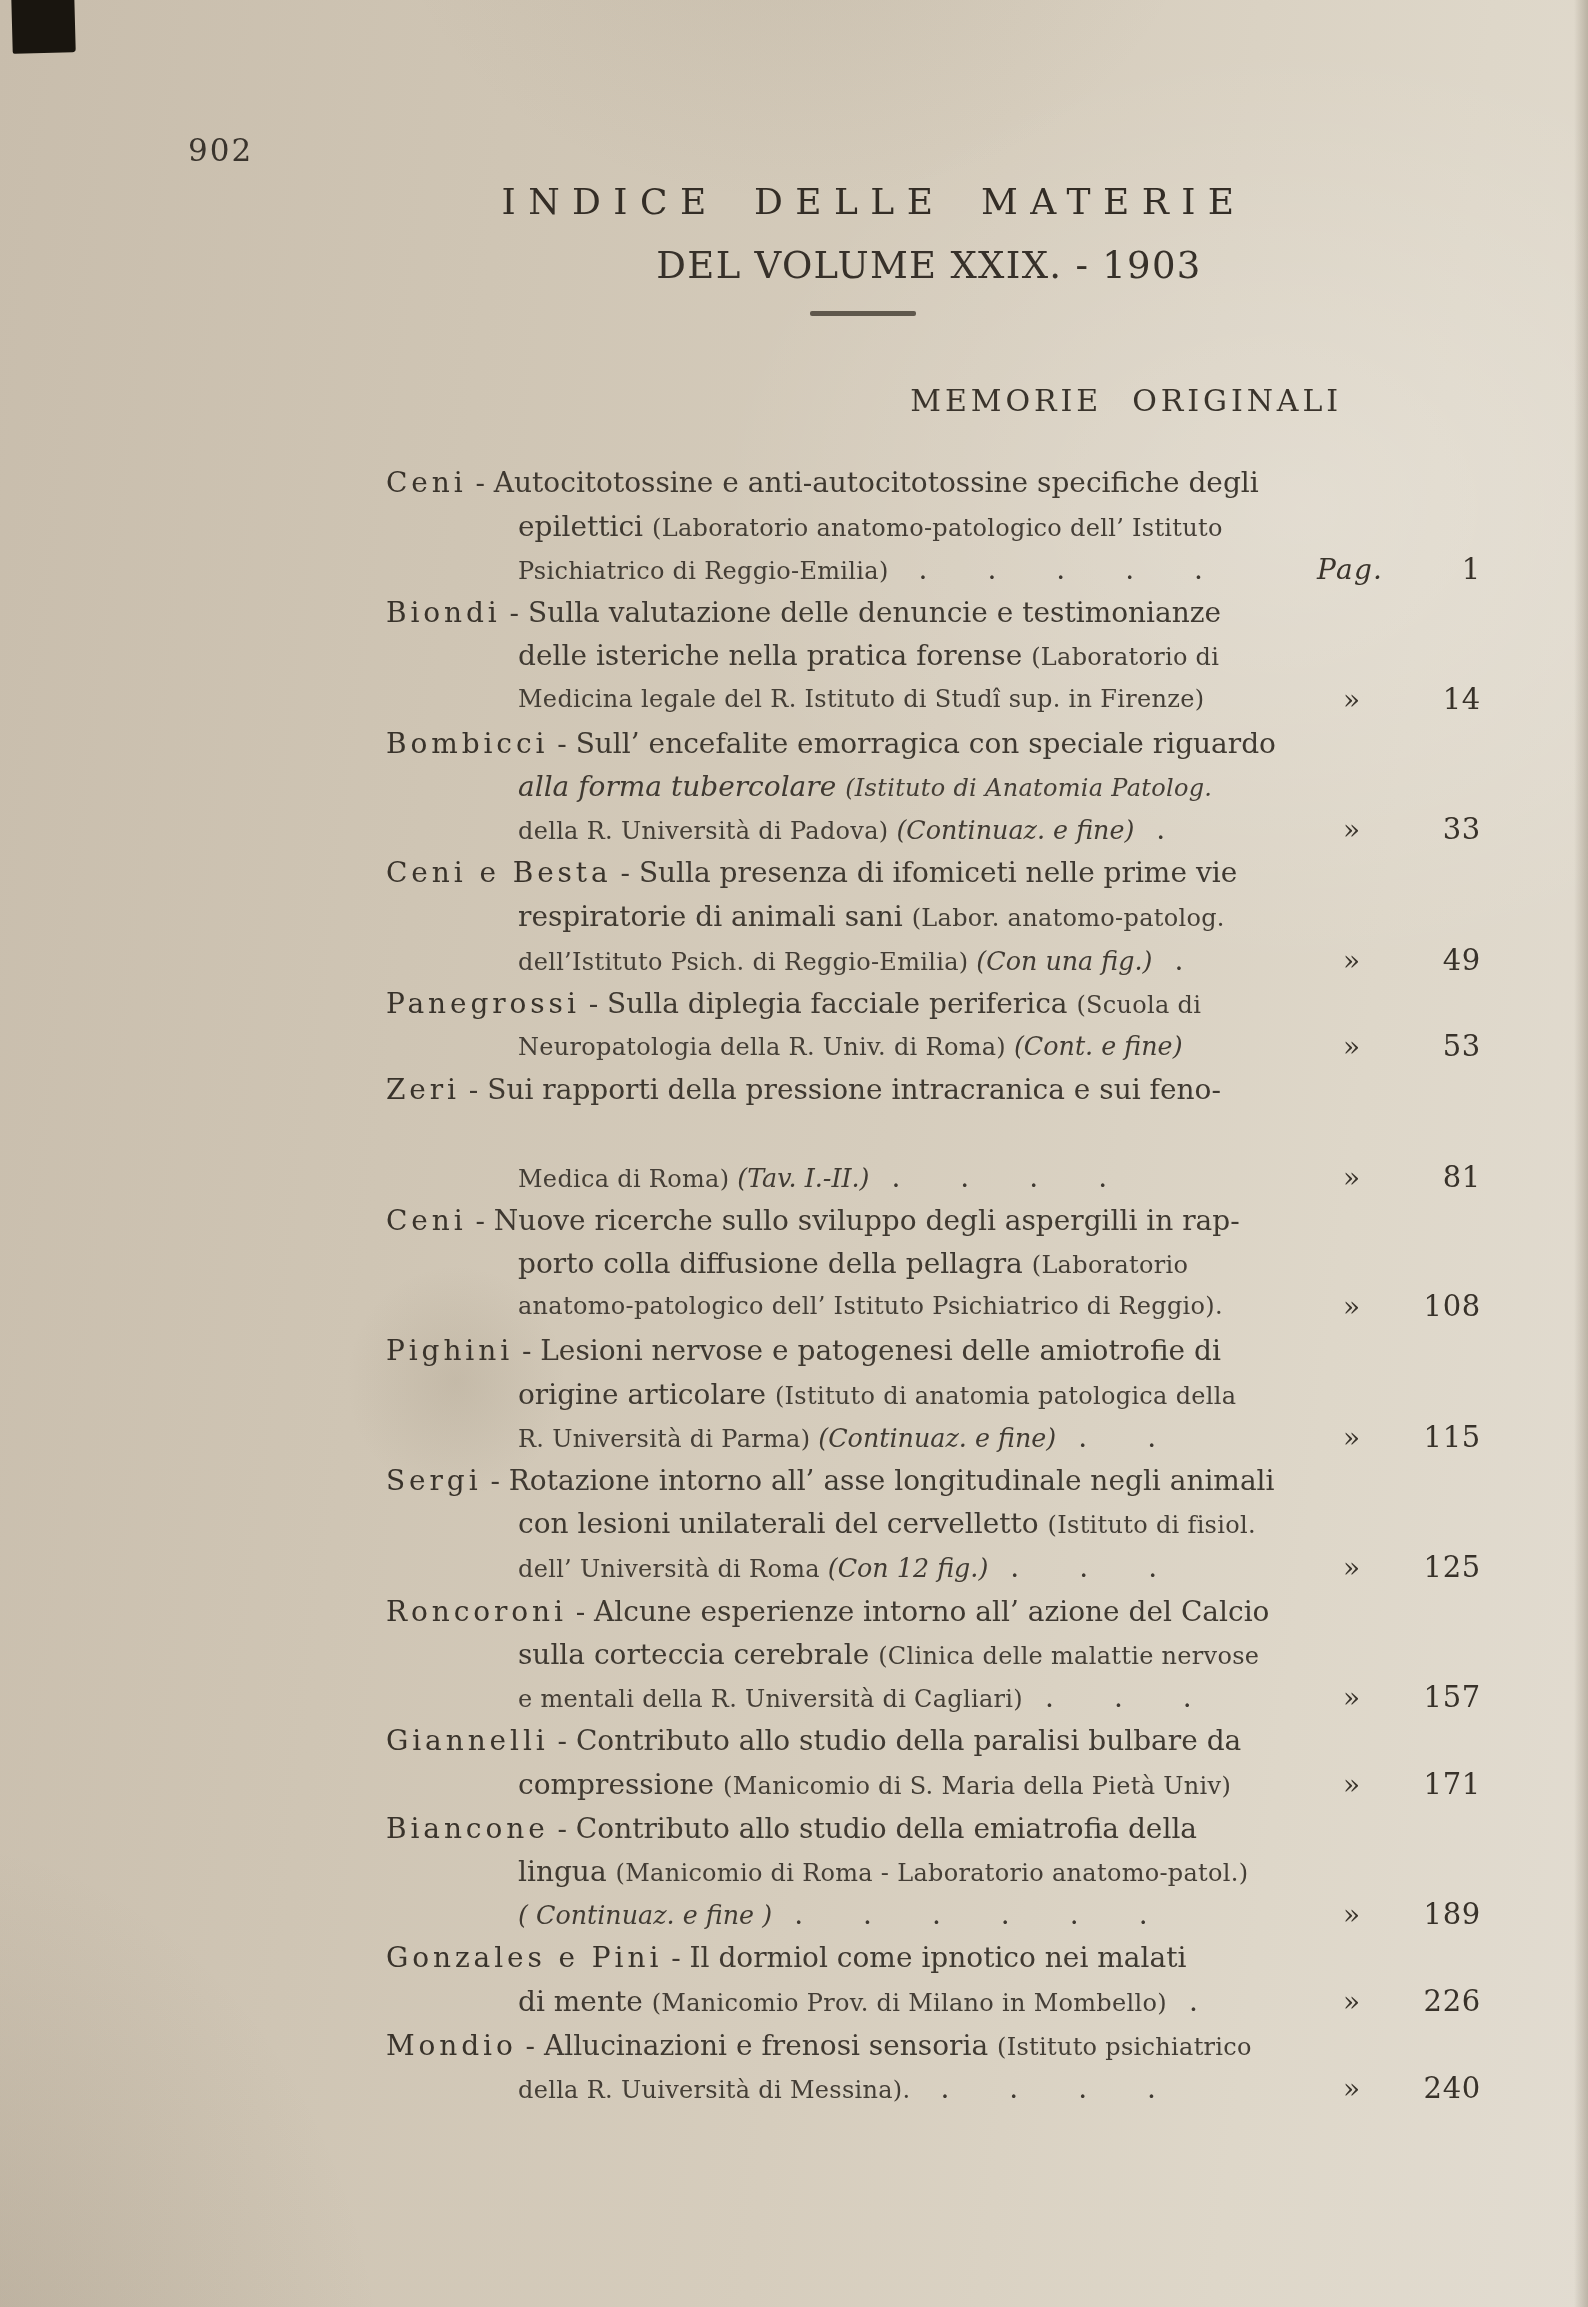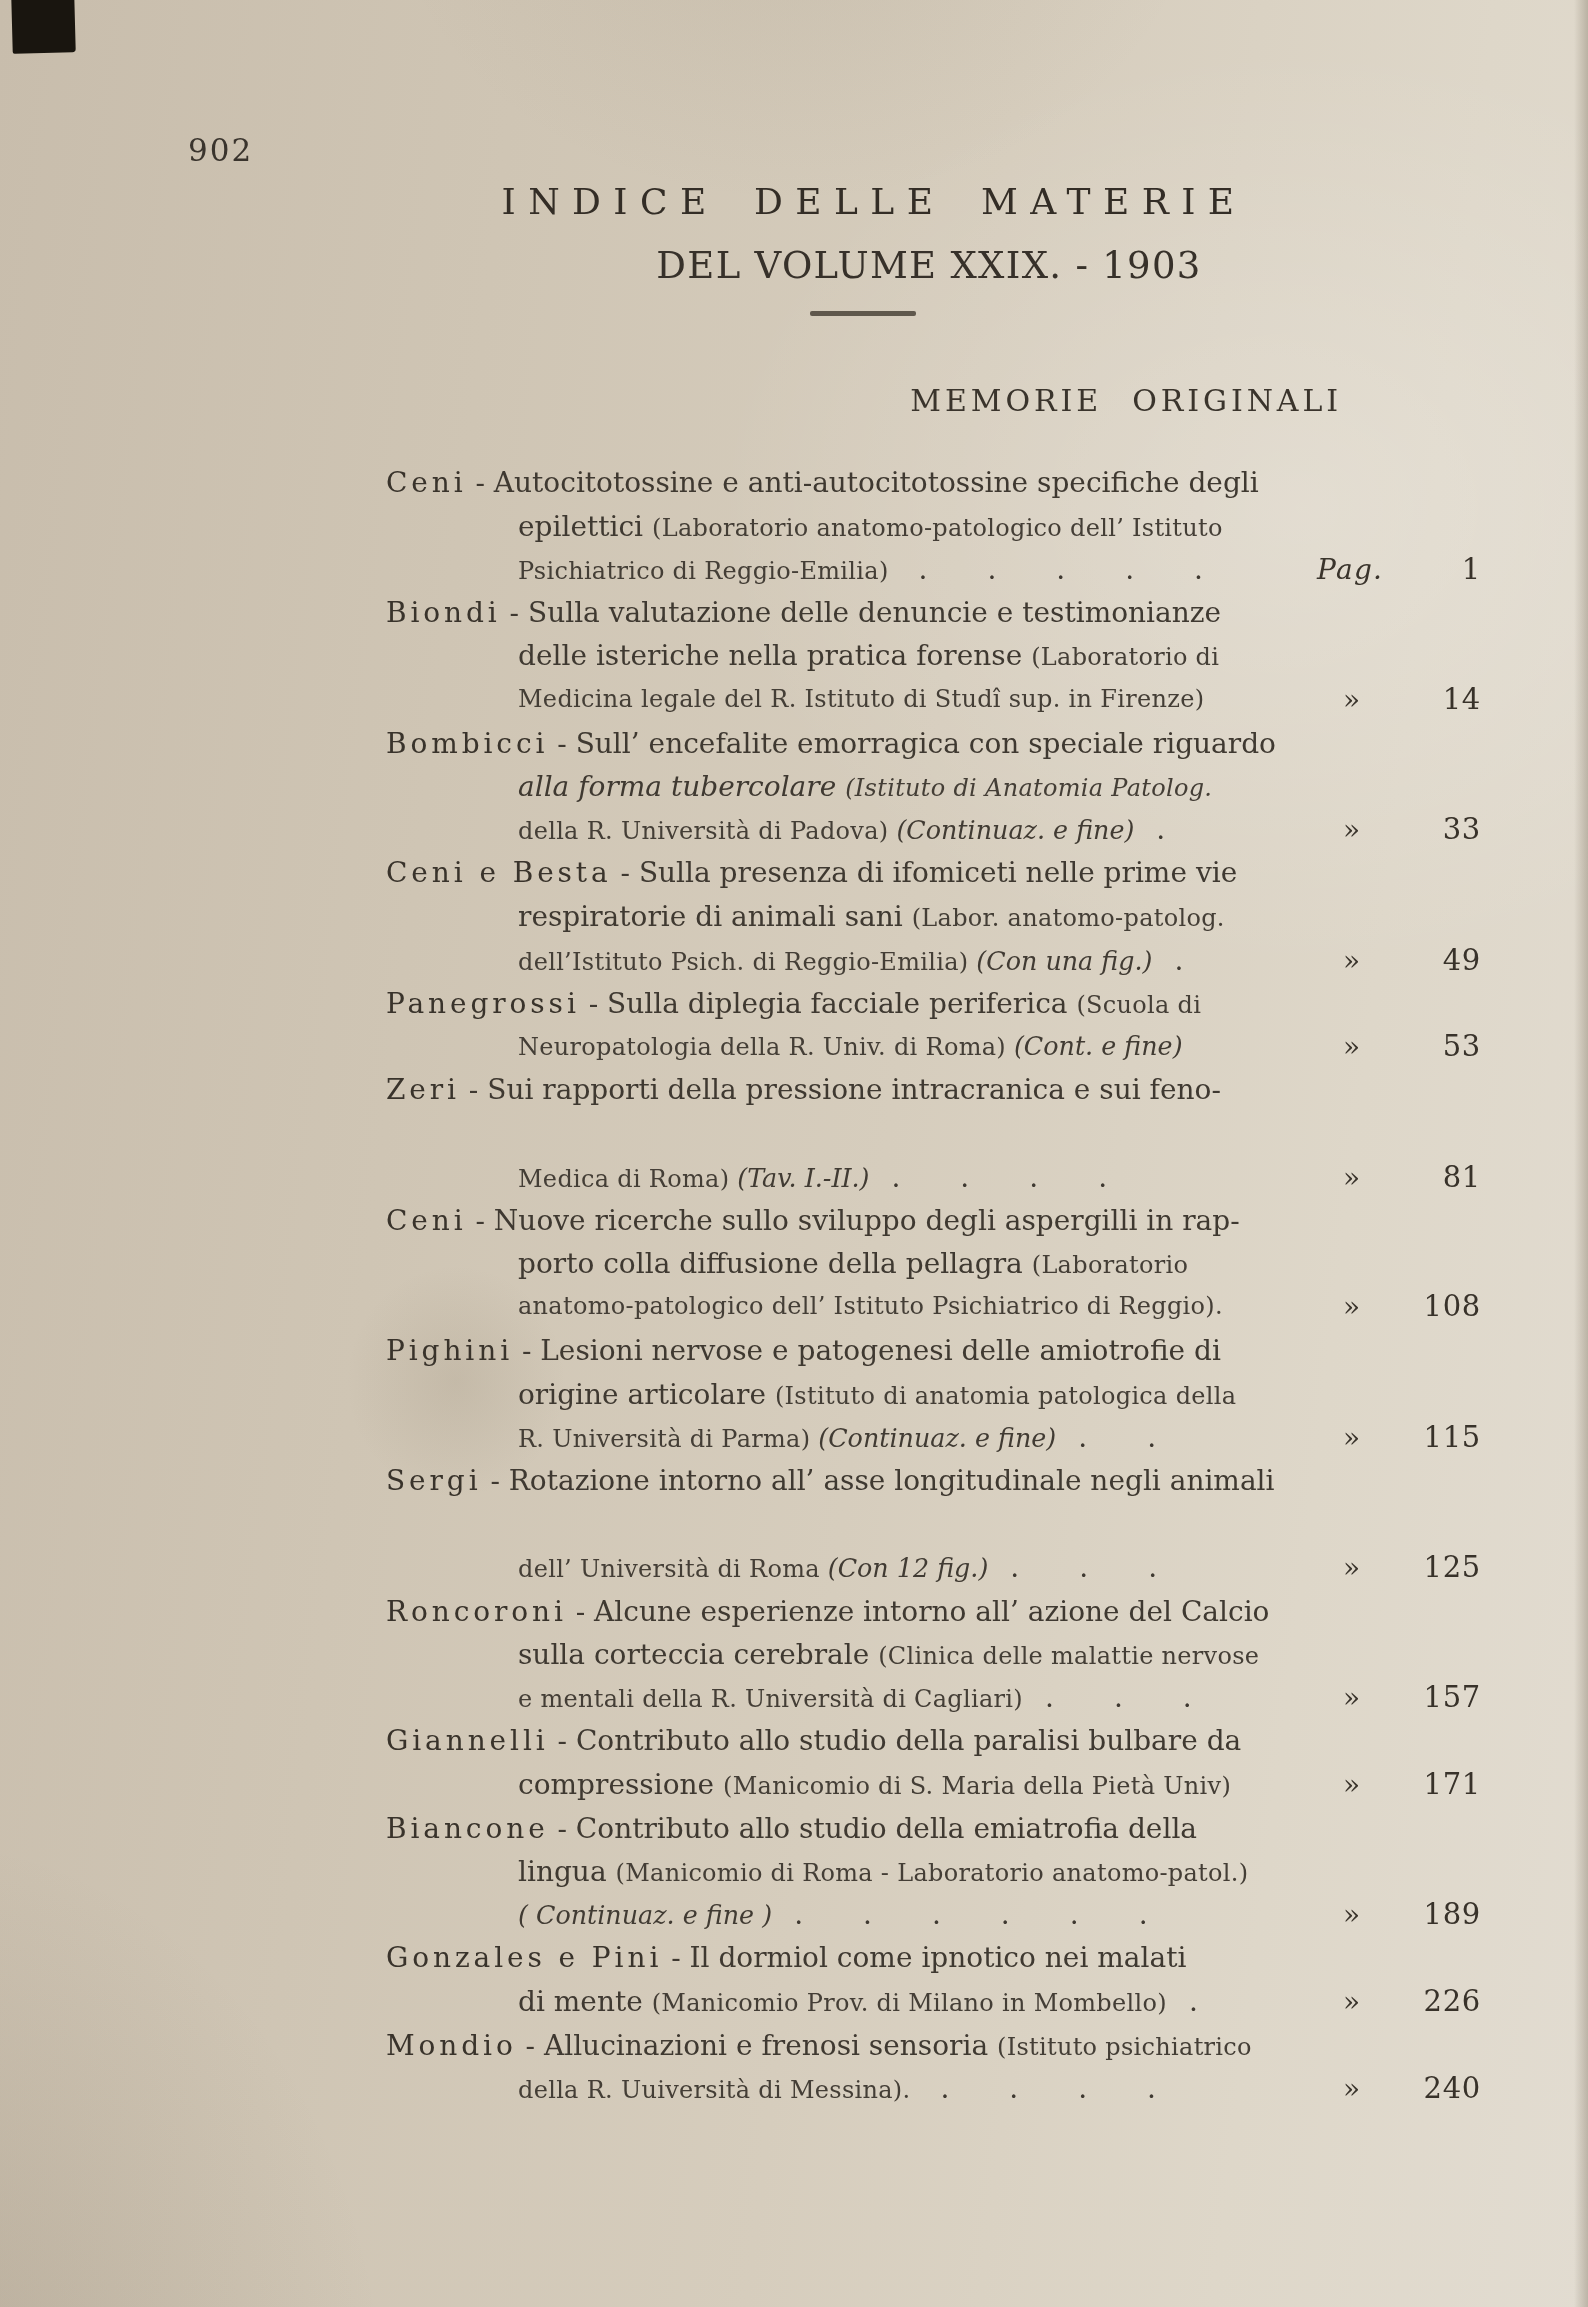--- a/index.html
+++ b/index.html
@@ -164,20 +164,23 @@
         <span class="txt"><span class="seg-body">origine articolare </span><span class="seg-small">(Istituto di anatomia patologica della</span></span>
       </div>
       <div class="row ind1" style="top: 1420px;">
         <span class="txt"><span class="seg-small">R. Università di Parma) </span><span class="seg-italic">(Continuaz. e fine)</span><span class="dots">..</span></span>
         <span class="ref">»</span>
         <span class="pagenum">115</span>
       </div>
       <div class="row ind0" style="top: 1463px;">
         <span class="txt"><span class="seg-author">Sergi</span><span class="seg-body"> - Rotazione intorno all’ asse longitudinale negli animali</span></span>
       </div>
+      <div class="row ind1" style="top: 1506px;">
+        <span class="txt"><span class="seg-body">con lesioni unilaterali del cervelletto </span><span class="seg-small">(Istituto di fisiol.</span></span>
+      </div>
       <div class="row ind1" style="top: 1550px;">
         <span class="txt"><span class="seg-small">dell’ Università di Roma </span><span class="seg-italic">(Con 12 fig.)</span><span class="dots">...</span></span>
         <span class="ref">»</span>
         <span class="pagenum">125</span>
       </div>
       <div class="row ind0" style="top: 1594px;">
         <span class="txt"><span class="seg-author">Roncoroni</span><span class="seg-body"> - Alcune esperienze intorno all’ azione del Calcio</span></span>
       </div>
       <div class="row ind1" style="top: 1637px;">
         <span class="txt"><span class="seg-body">sulla corteccia cerebrale </span><span class="seg-small">(Clinica delle malattie nervose</span></span>

